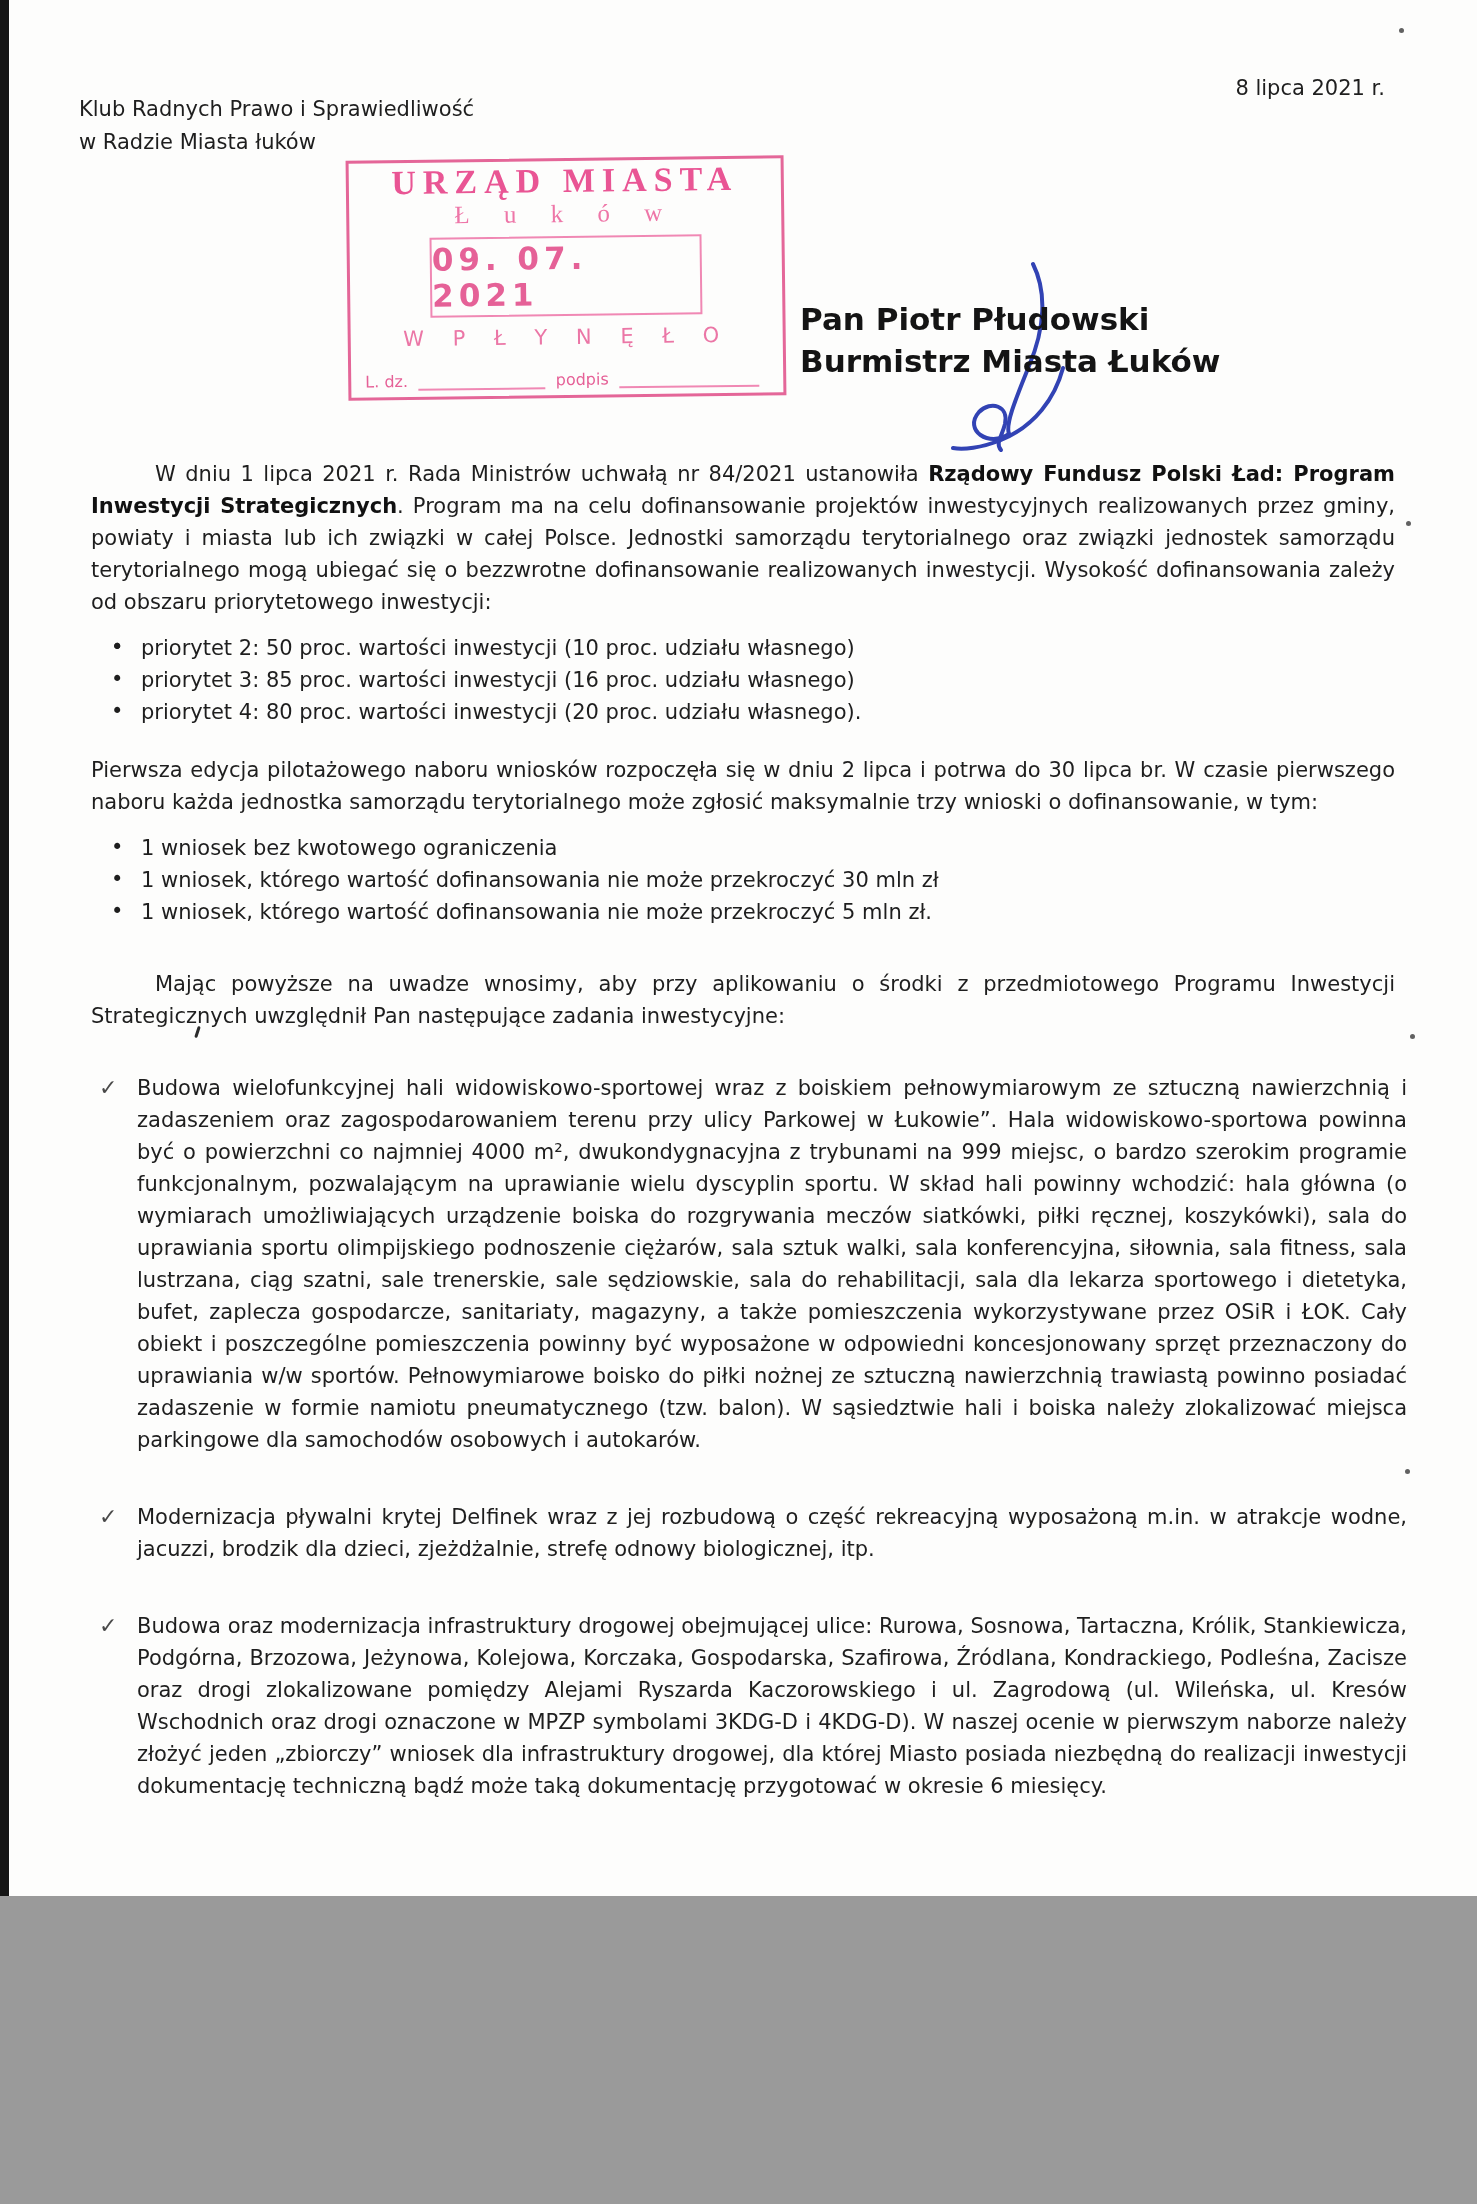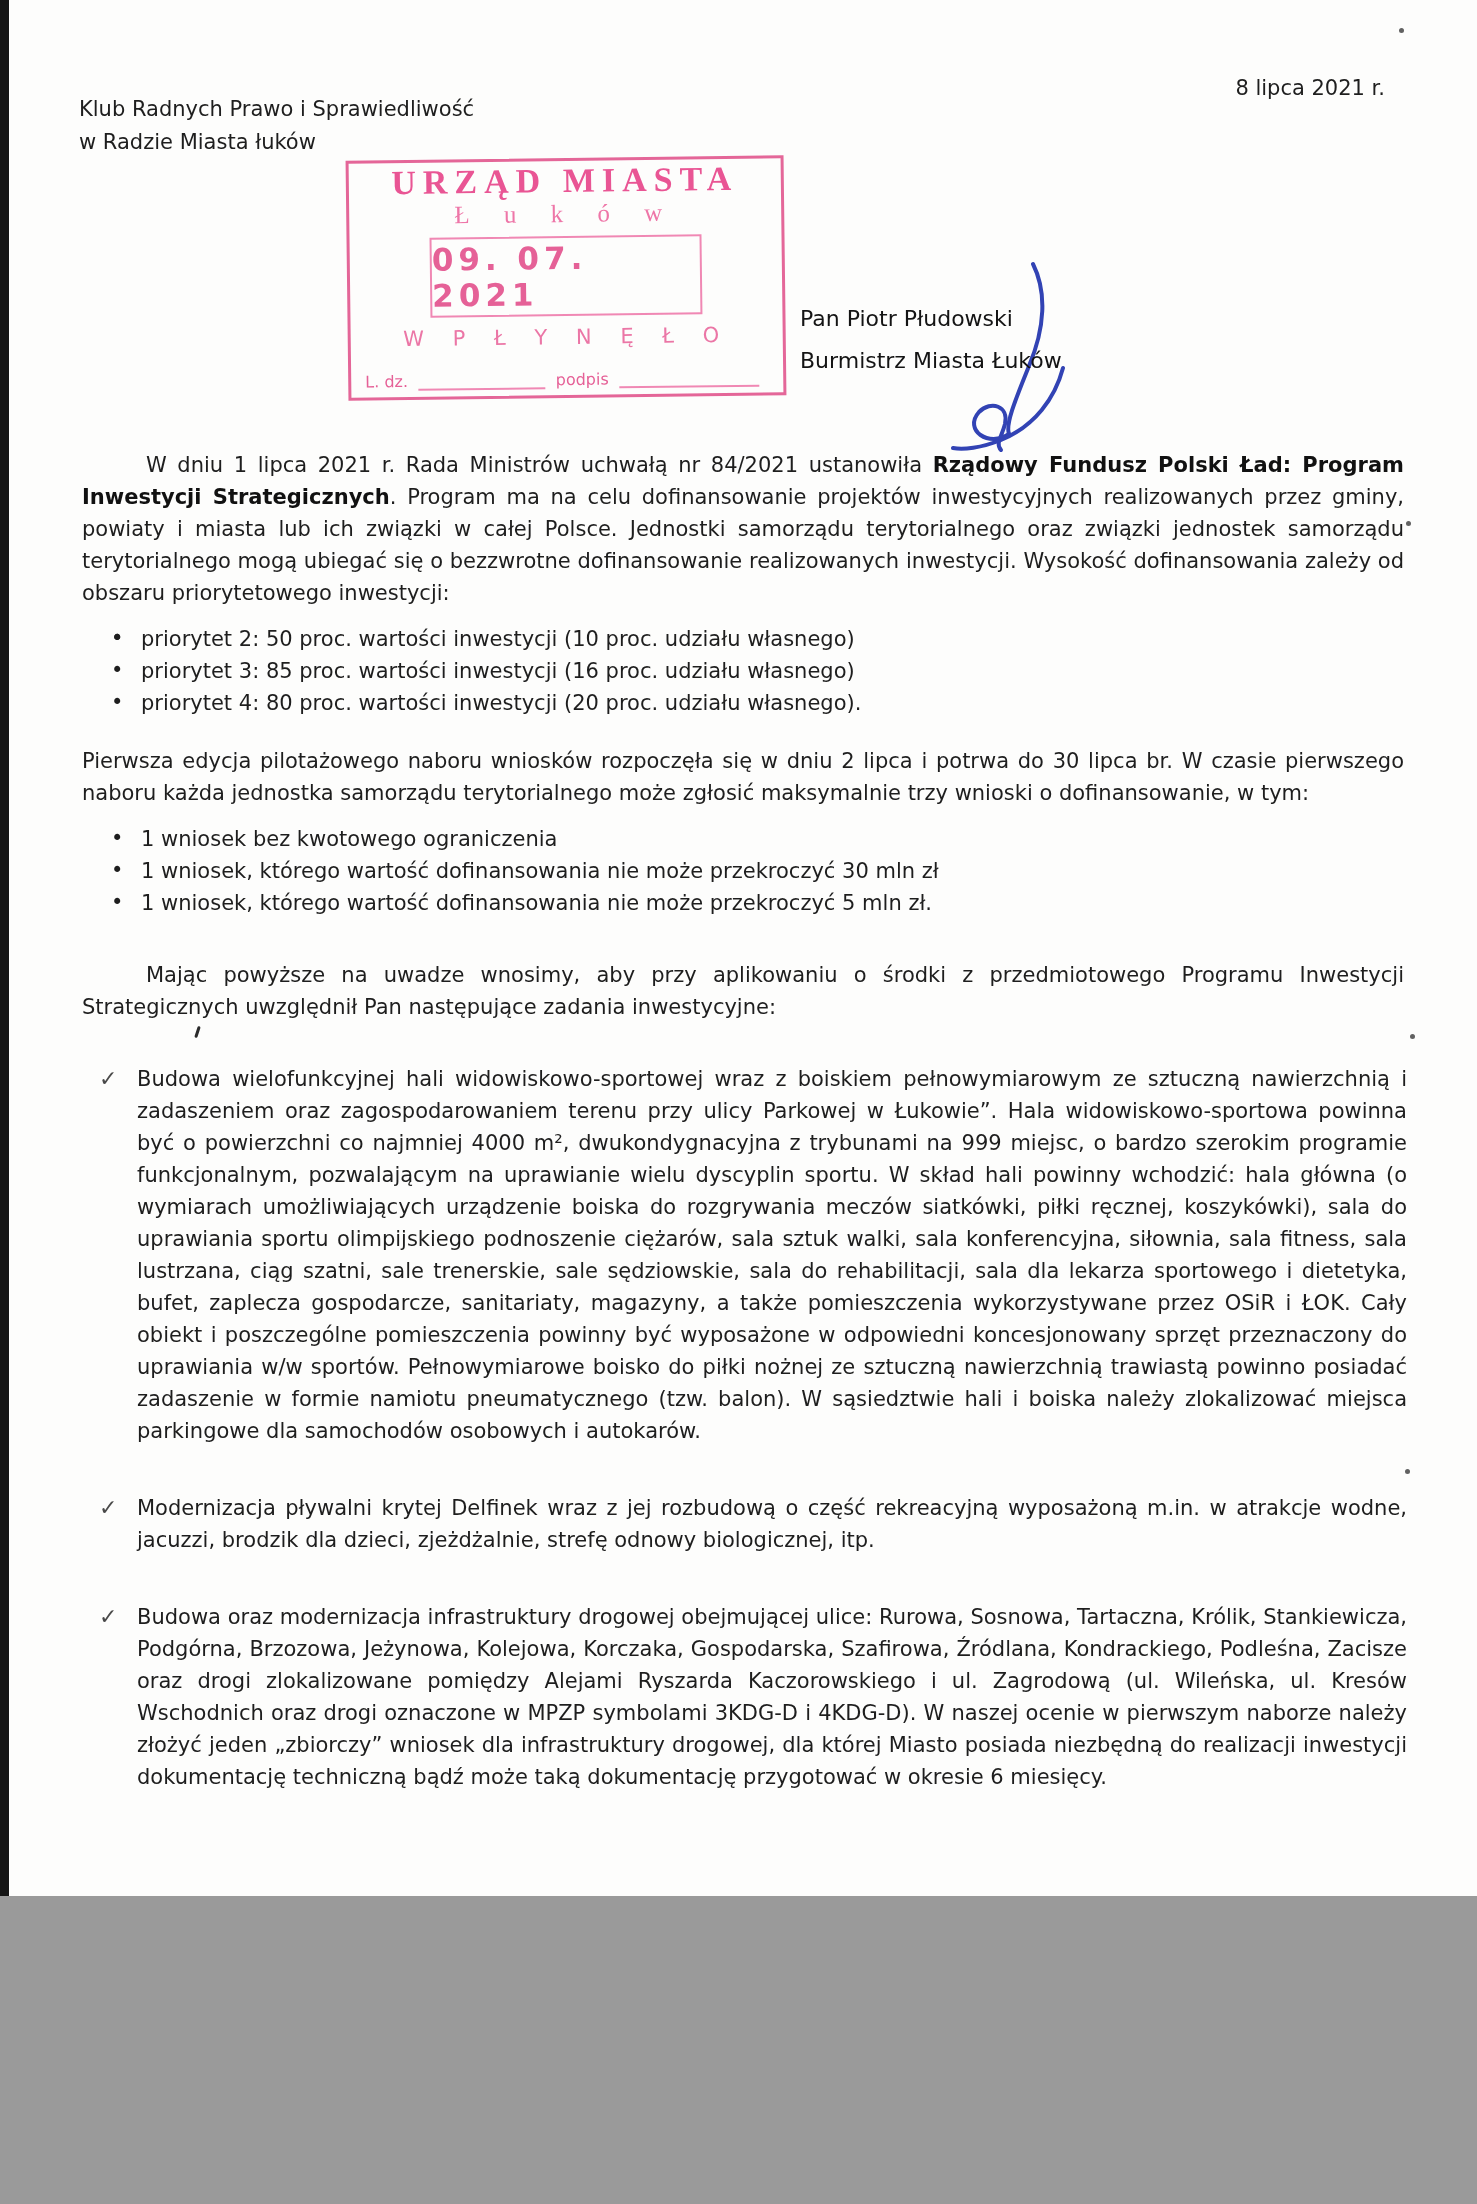--- a/index.html
+++ b/index.html
@@ -47,25 +47,25 @@
   .stamp-received{ text-align:center;font-size:21px;letter-spacing:11px;margin-top:9px;color:#ea6b9f;}
   .stamp-bottom{
     position:absolute;left:14px;right:14px;bottom:6px;
     display:flex;align-items:flex-end;font-size:16px;color:#e4548f;
   }
   .stamp-blank{flex:1;border-bottom:2px solid #ef7fae;margin:0 10px;height:14px;}
   .stamp-blank.second{flex:1.1;}
 
   .signature{position:absolute;left:905px;top:258px;width:230px;height:200px;pointer-events:none;}
 
-  .recipient{position:absolute;left:800px;top:298px;font-size:22px;font-weight:normal;line-height:42px;color:#141414;}
+  .recipient{position:absolute;left:800px;top:298px;font-size:31px;font-weight:bold;line-height:42px;color:#141414;}
 
   
   .content{position:absolute;left:79px;right:70px;top:446px;font-size:21px;line-height:32px;}
-  .content p{margin:3px;text-align:justify;}
+  .content p{margin:12px;text-align:justify;}
   .indent{text-indent:64px;}
   .gap-s{margin-bottom:14px !important;}
   .gap-m{margin-bottom:26px !important;}
   .gap-l{margin-bottom:40px !important;}
 
   .blist{margin:6px 0 0 0;padding:0;list-style:none;}
   .blist li{position:relative;padding-left:62px;margin:0;}
   .blist .dot{position:absolute;left:32px;top:-1px;font-size:21px;}
 
   .task{position:relative;margin-bottom:45px;}

